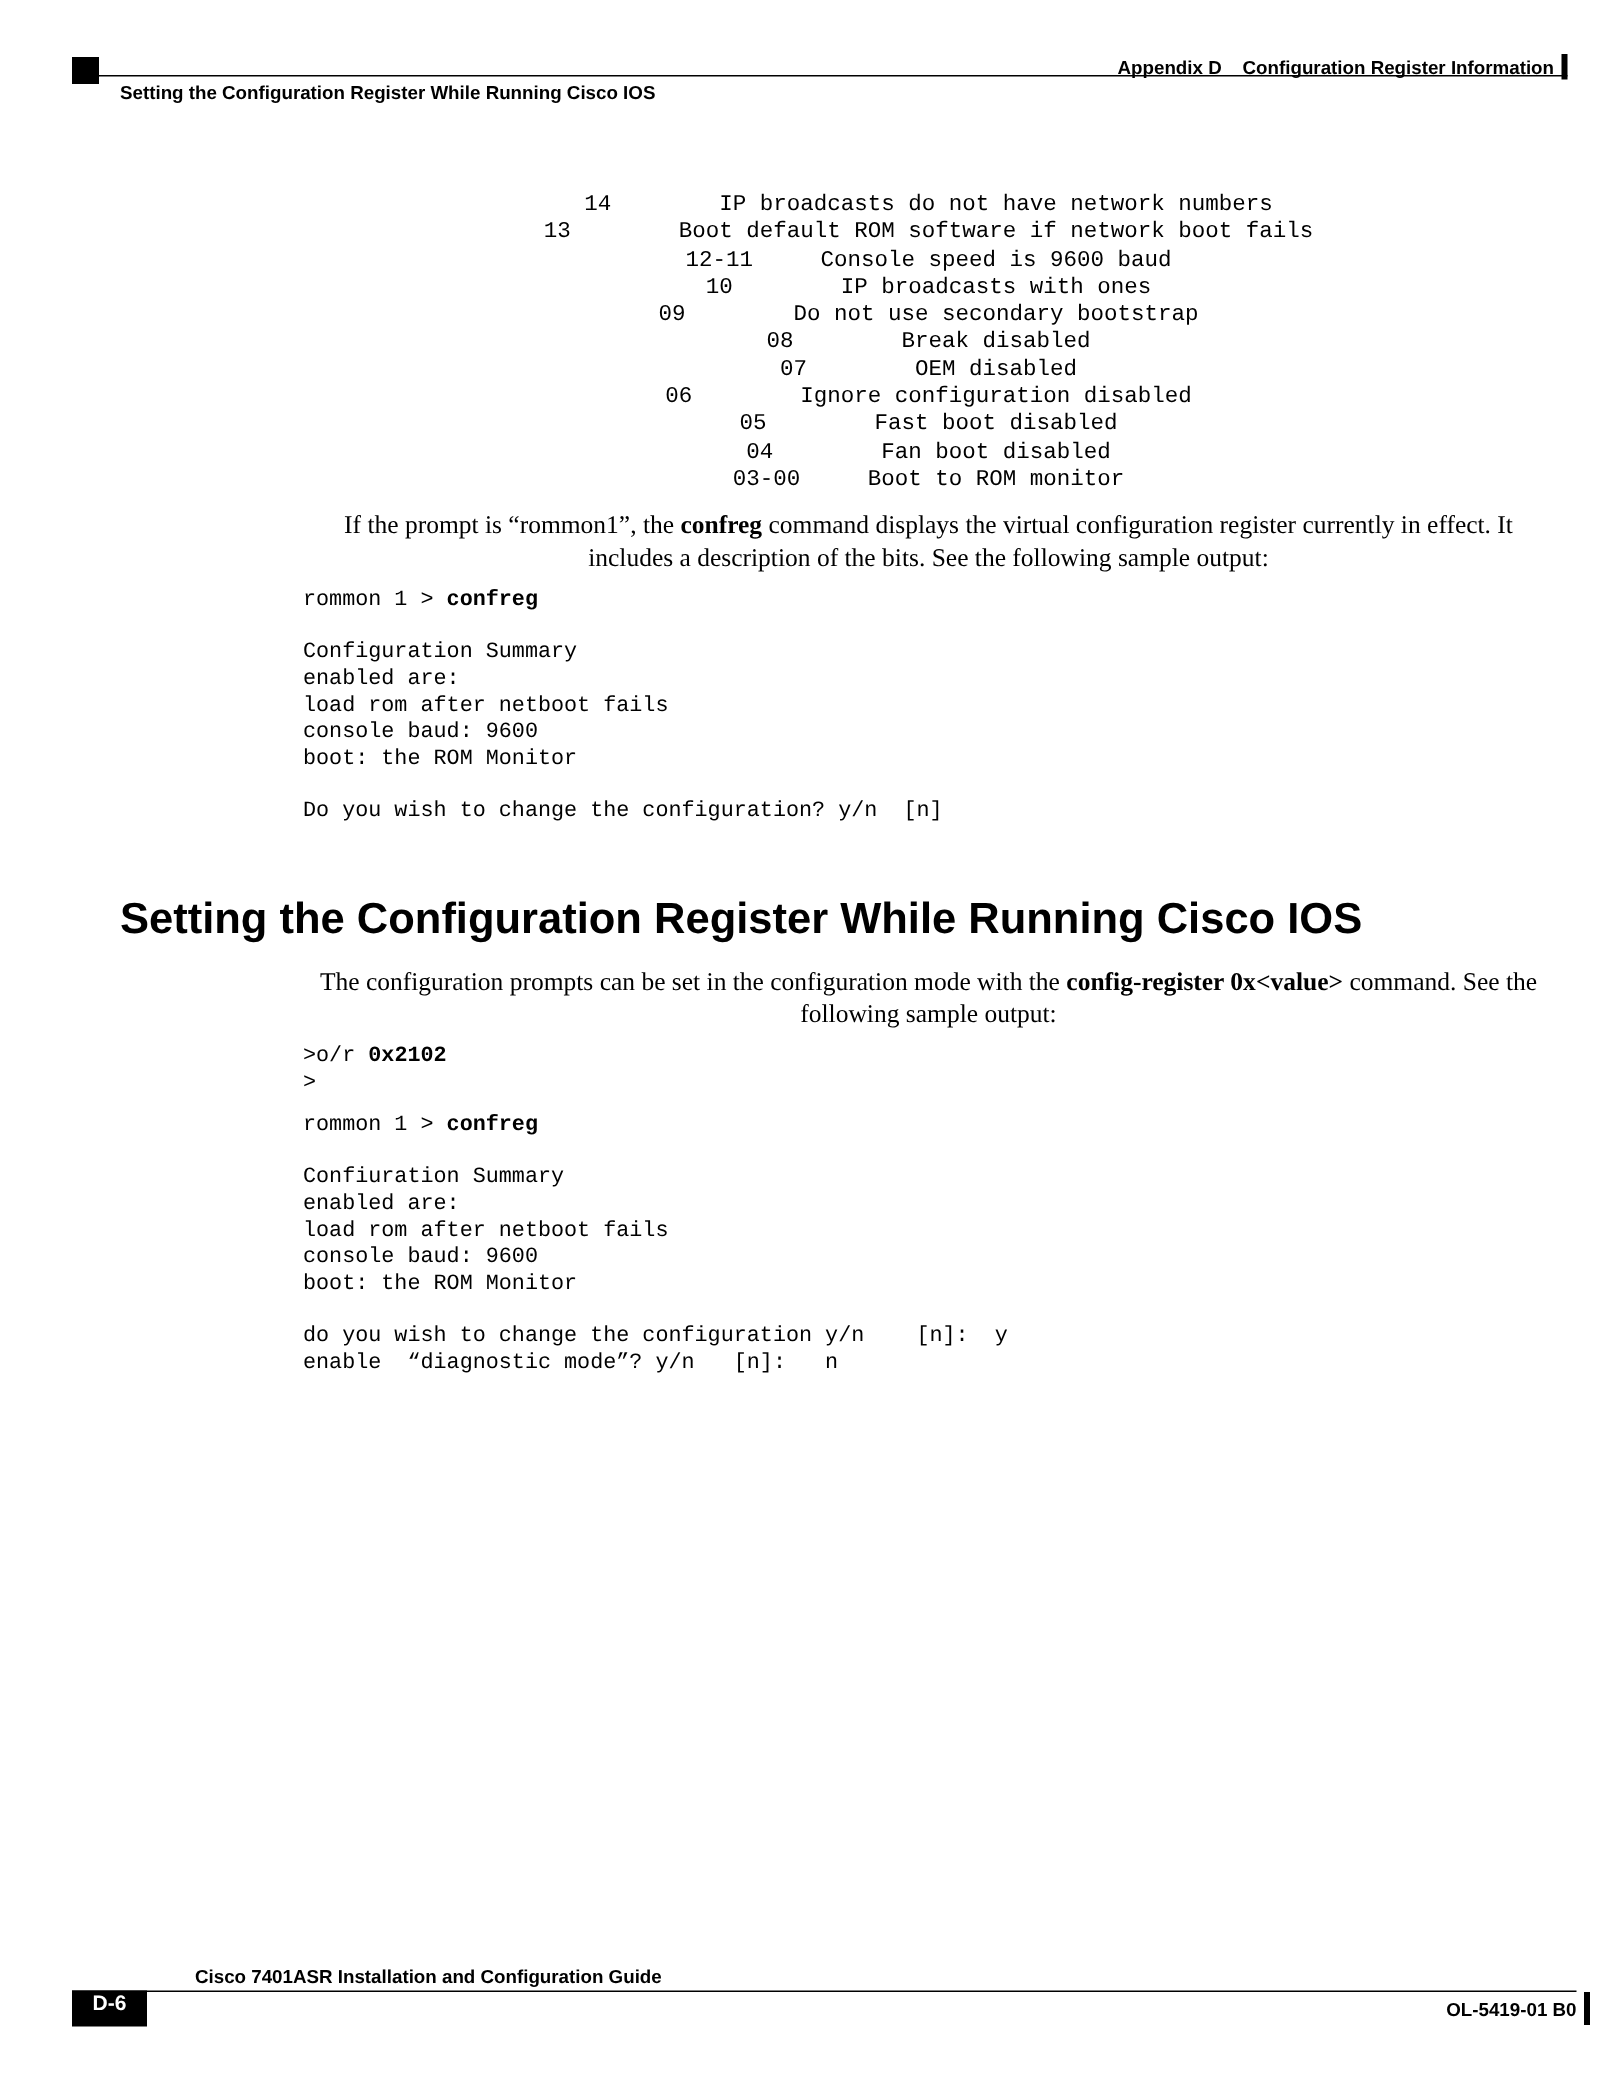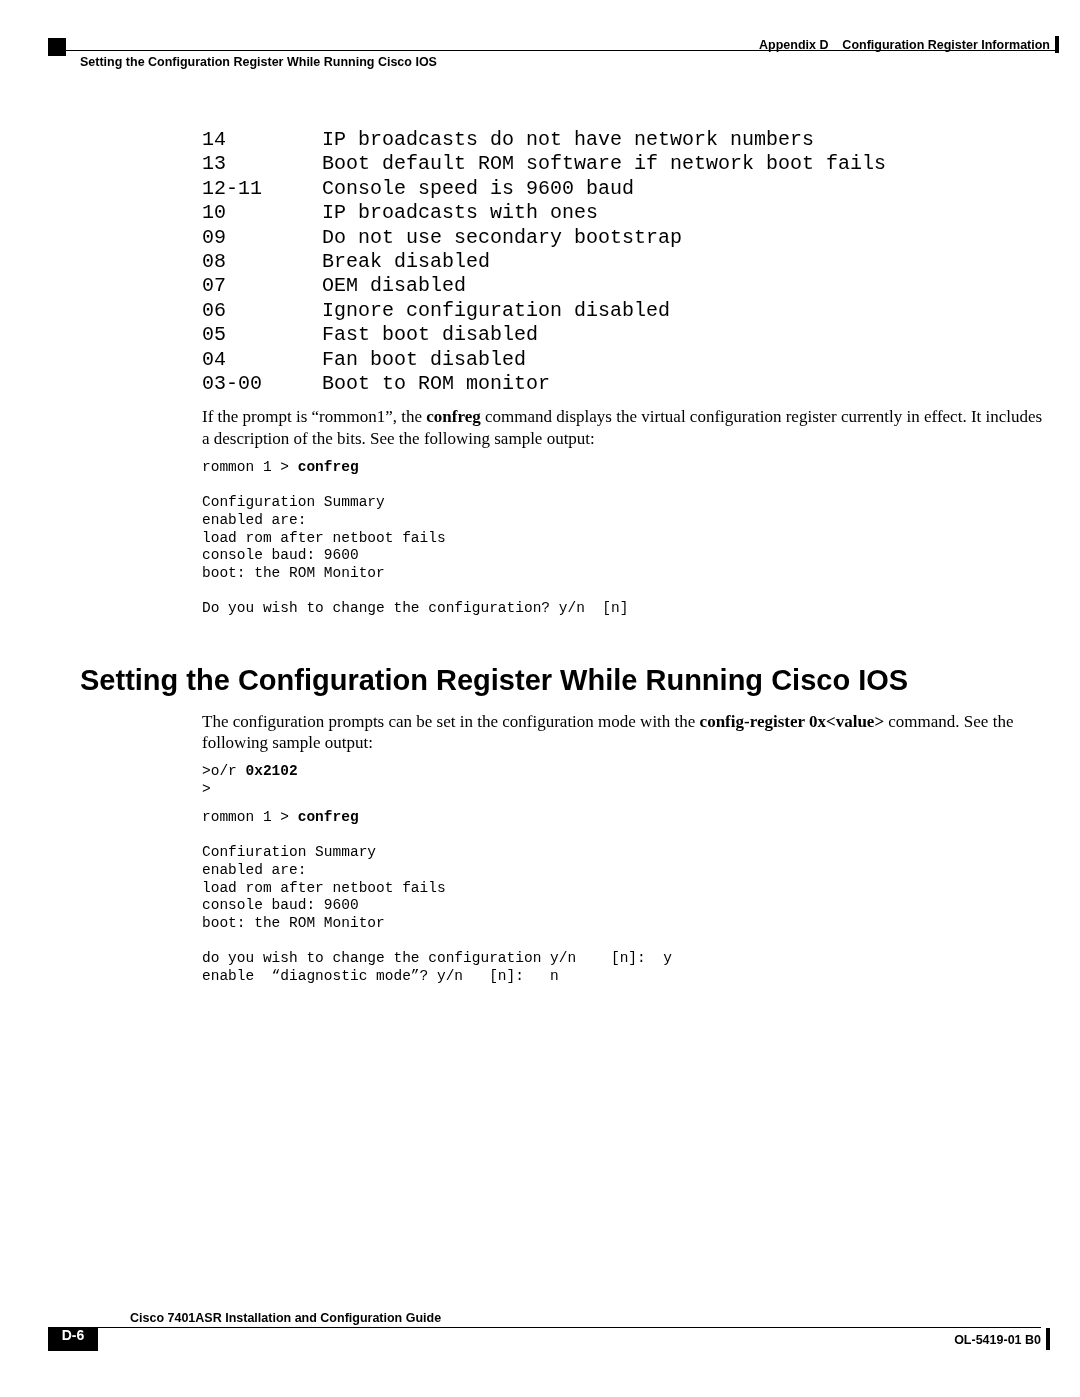--- a/index.html
+++ b/index.html
@@ -7,21 +7,21 @@
     padding: 0;
     background: #fff;
     font-family: "Times New Roman", Times, serif;
     color: #000;
     width: 1080px;
     height: 1397px;
     position: relative;
     box-sizing: border-box;
   }
   .page {
-    padding: 38px 30px 0 48px;
+    padding: 38px 44px 0 48px;
     box-sizing: border-box;
   }
   .header-row {
     position: relative;
     height: 30px;
   }
   .black-square-tl {
     position: absolute;
     left: 0;
     top: 0;
@@ -59,48 +59,50 @@
     right: -9px;
     top: 12px;
     border-top: 1px solid #000;
   }
   .content {
     margin-left: 154px;
     margin-right: 0;
   }
   .bits-table {
     font-family: "Courier New", Courier, monospace;
-    font-size: 20px;
+    font-size: 15px;
     line-height: 1.22;
     margin-top: 60px;
     white-space: pre;
+    text-align: center;
   }
   .para {
     font-size: 17px;
     line-height: 1.25;
     margin-top: 10px;
+    text-align: center;
   }
   .mono {
     font-family: "Courier New", Courier, monospace;
     font-size: 14.5px;
     line-height: 1.22;
     white-space: pre;
     margin-top: 10px;
   }
   .bold { font-weight: bold; }
   h1.section-heading {
     font-family: Arial, Helvetica, sans-serif;
     font-weight: bold;
     font-size: 29px;
     margin: 46px 0 14px -122px;
   }
   .footer {
     position: absolute;
     left: 48px;
-    right: 39px;
+    right: 29px;
     bottom: 40px;
     height: 48px;
   }
   .footer-hr {
     position: absolute;
     left: 0;
     right: 0;
     top: 18px;
     border-top: 1px solid #000;
   }

